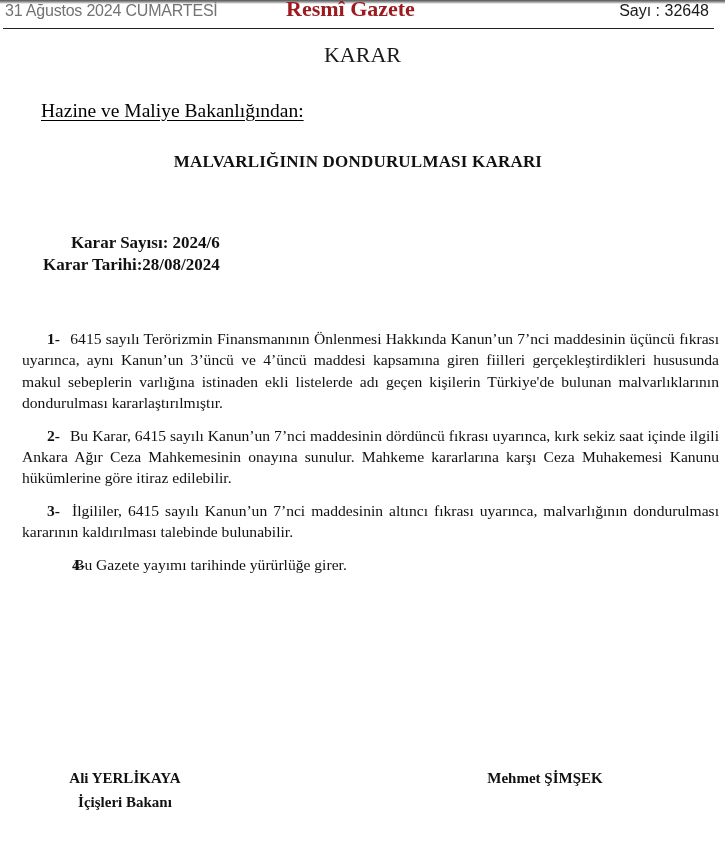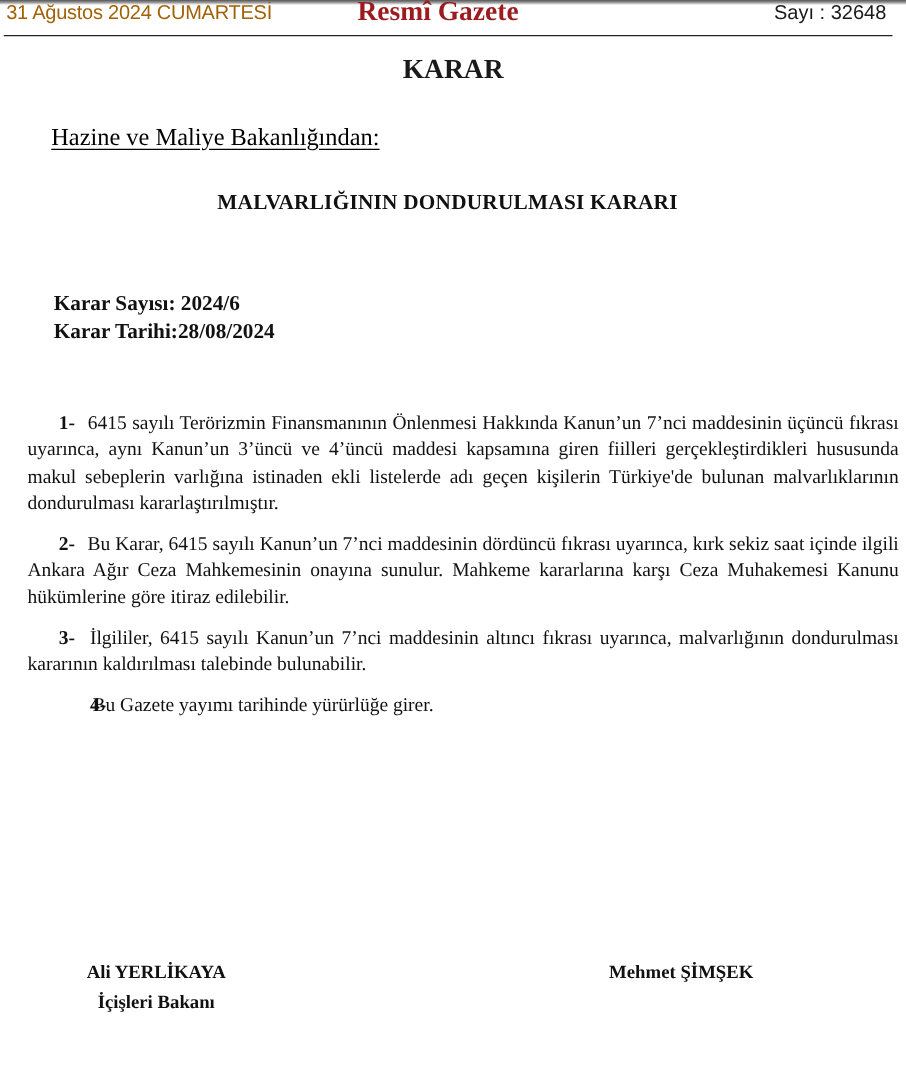--- a/index.html
+++ b/index.html
@@ -23,21 +23,21 @@
     .header {
       position: absolute;
       left: 0; top: 0;
       width: 725px; height: 30px;
     }
     .header-date {
       position: absolute;
       left: 5px; top: 2px;
       font-family: "Liberation Sans", sans-serif;
       font-size: 16px;
-      color: #a16207;
+      color: #737373;
       letter-spacing: -0.2px;
     }
     .header-title {
       position: absolute;
       left: 286px; top: -4px;
       font-family: "Liberation Serif", serif;
       font-weight: bold;
       font-size: 22px;
       color: #9b1b1f;
     }
@@ -53,21 +53,21 @@
       left: 3px; top: 28px;
       width: 711px; height: 0;
       border-top: 1.5px solid #222;
     }
     .doc-type {
       position: absolute;
       left: 0; top: 42px;
       width: 725px;
       text-align: center;
       font-family: "Liberation Serif", serif;
-      font-weight: bold;
+      font-weight: normal;
       font-size: 22px;
       color: #1a1a1a;
     }
     .ministry {
       position: absolute;
       left: 41px; top: 100px;
       font-family: "Liberation Serif", serif;
       font-size: 19.5px;
       text-decoration: underline;
       text-underline-offset: 3px;
@@ -86,21 +86,21 @@
     }
     .meta {
       position: absolute;
       left: 43px; top: 232px;
       font-family: "Liberation Serif", serif;
       font-weight: bold;
       font-size: 17px;
       line-height: 22px;
       color: #111;
     }
-    .meta-row { display: block; }
+    .meta-row { display: block; text-align: right; }
     .articles {
       position: absolute;
       left: 22px; top: 328px;
       width: 697px;
       font-family: "Liberation Serif", serif;
       font-size: 15.6px;
       line-height: 21.4px;
       color: #111;
     }
     .article {

